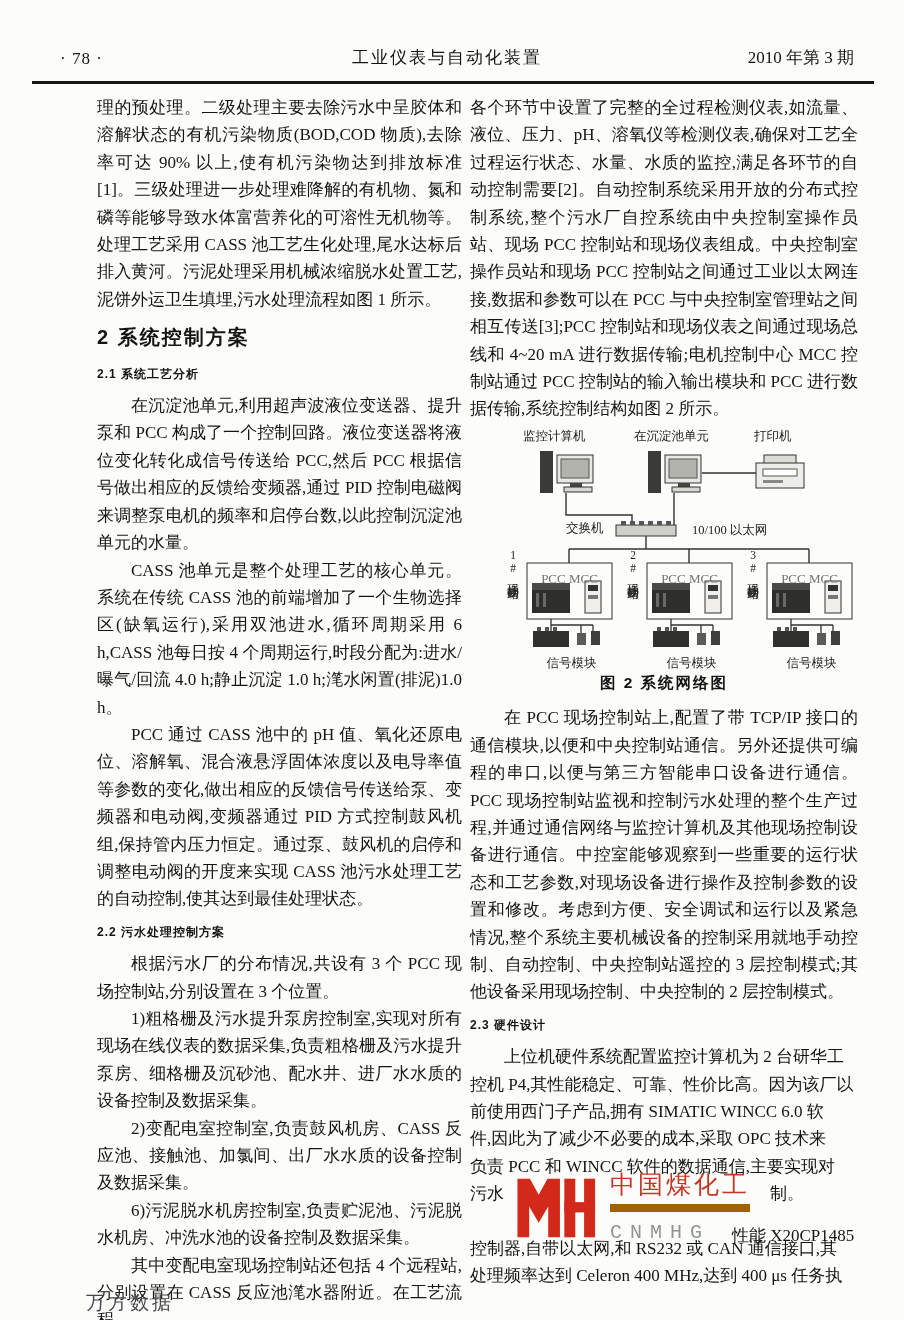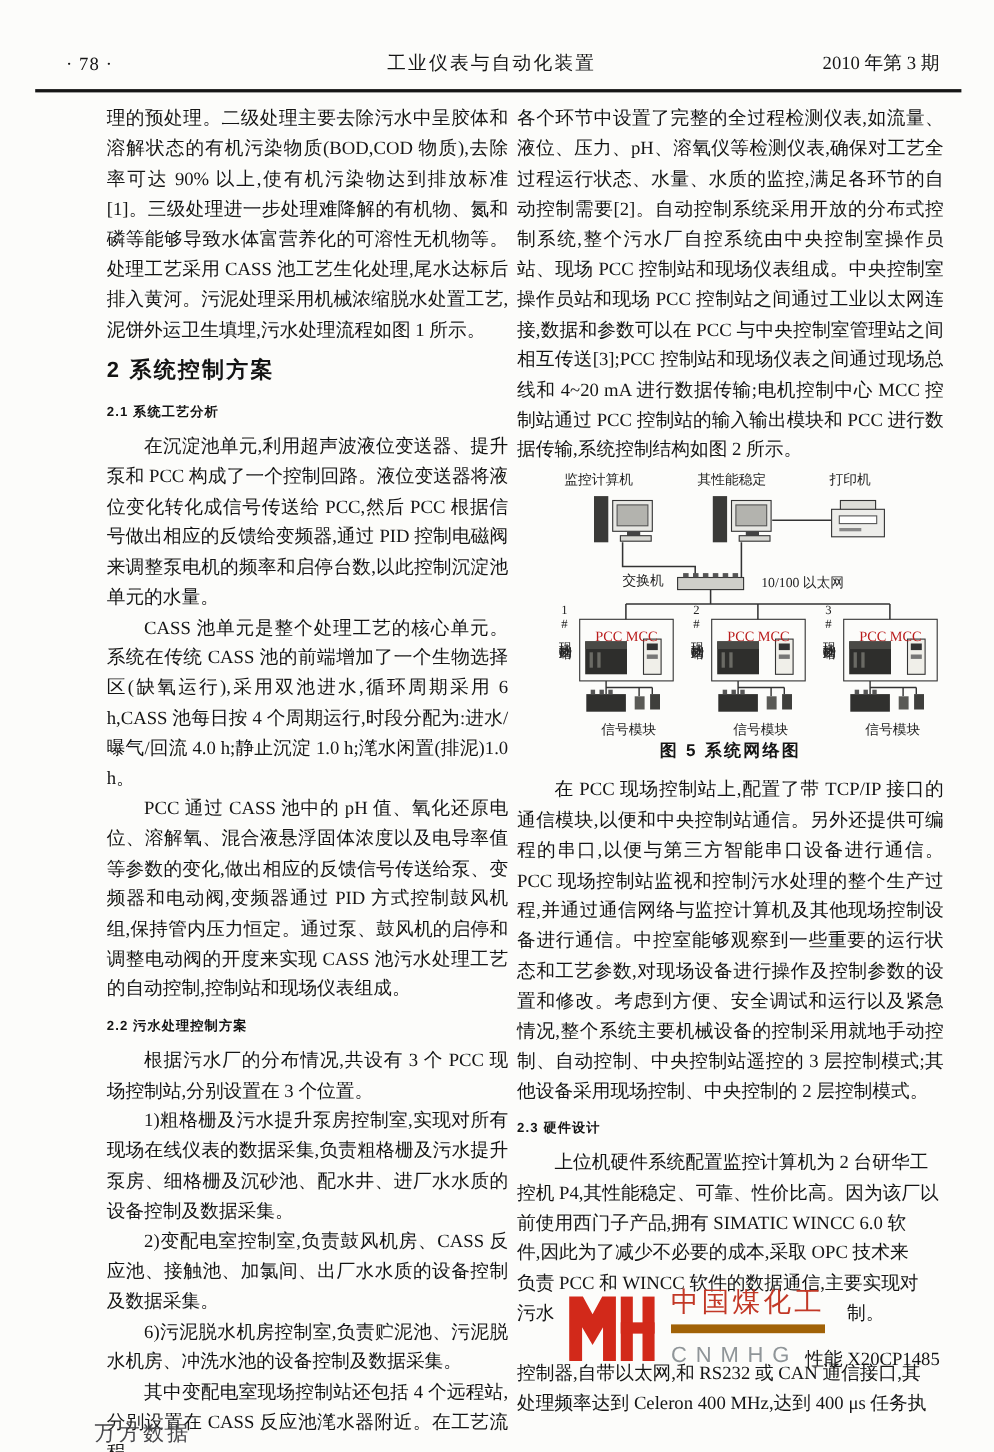--- a/index.html
+++ b/index.html
@@ -44,40 +44,40 @@
   .flabel{
     position:absolute;
     font-size:12.5px;line-height:15px;color:#222;
     font-family:"Liberation Serif",serif;white-space:nowrap;
   }
   .vlabel{
     position:absolute;
     writing-mode:vertical-rl;text-orientation:upright;
     font-size:11.5px;letter-spacing:1px;color:#222;line-height:13px;
   }
-  .boxlabel{position:absolute;width:85px;text-align:center;font-size:13px;color:#b91c1c;}
+  .boxlabel{position:absolute;width:85px;text-align:center;font-size:13px;color:#737373;}
   .modlabel{position:absolute;width:85px;text-align:center;padding-left:4px;font-size:12.5px;color:#222;box-sizing:border-box;}
   .fig-caption{
     text-align:center;font-weight:700;font-size:15.5px;
     margin:2px 0 8px;letter-spacing:2px;
     font-family:"Liberation Sans","DejaVu Sans",sans-serif;
   }
   
   .wm-block{position:relative;}
   .watermark{
     position:absolute;left:46px;top:128px;
     display:flex;gap:12px;align-items:flex-start;z-index:2;
   }
   .wm-title{
     font-family:"Liberation Sans","DejaVu Sans",sans-serif;
     font-size:25px;color:#c23826;letter-spacing:3px;
     border-bottom:8px solid #a16207;padding-bottom:5px;white-space:nowrap;
   }
   .wm-sub{
-    font-family:Liberation Sans, sans-serif;
+    font-family:Liberation Mono, monospace;
     font-size:20px;color:#8f9598;letter-spacing:8px;margin-top:7px;white-space:nowrap;
   }
   .frag1{position:absolute;left:300px;top:137px;z-index:3;}
   .frag2{position:absolute;left:262px;top:179px;z-index:3;white-space:nowrap;}
   
   .footer{
     position:absolute;left:86px;top:1260px;
     font-family:"Liberation Sans","DejaVu Sans",sans-serif;
     font-size:19px;color:#46464a;letter-spacing:3px;margin-top:30px;
   }
@@ -95,21 +95,21 @@
   <div class="rule"></div>
 
   <div class="columns">
 
     <div class="col">
       <p>理的预处理。二级处理主要去除污水中呈胶体和溶解状态的有机污染物质(BOD,COD 物质),去除率可达 90% 以上,使有机污染物达到排放标准[1]。三级处理进一步处理难降解的有机物、氮和磷等能够导致水体富营养化的可溶性无机物等。处理工艺采用 CASS 池工艺生化处理,尾水达标后排入黄河。污泥处理采用机械浓缩脱水处置工艺,泥饼外运卫生填埋,污水处理流程如图 1 所示。</p>
       <div class="h-major">2  系统控制方案</div>
       <div class="h-minor">2.1  系统工艺分析</div>
       <p class="ind">在沉淀池单元,利用超声波液位变送器、提升泵和 PCC 构成了一个控制回路。液位变送器将液位变化转化成信号传送给 PCC,然后 PCC 根据信号做出相应的反馈给变频器,通过 PID 控制电磁阀来调整泵电机的频率和启停台数,以此控制沉淀池单元的水量。</p>
       <p class="ind">CASS 池单元是整个处理工艺的核心单元。系统在传统 CASS 池的前端增加了一个生物选择区(缺氧运行),采用双池进水,循环周期采用 6 h,CASS 池每日按 4 个周期运行,时段分配为:进水/曝气/回流 4.0 h;静止沉淀 1.0 h;滗水闲置(排泥)1.0 h。</p>
-      <p class="ind">PCC 通过 CASS 池中的 pH 值、氧化还原电位、溶解氧、混合液悬浮固体浓度以及电导率值等参数的变化,做出相应的反馈信号传送给泵、变频器和电动阀,变频器通过 PID 方式控制鼓风机组,保持管内压力恒定。通过泵、鼓风机的启停和调整电动阀的开度来实现 CASS 池污水处理工艺的自动控制,控制站和现场仪表组成。</p>
+      <p class="ind">PCC 通过 CASS 池中的 pH 值、氧化还原电位、溶解氧、混合液悬浮固体浓度以及电导率值等参数的变化,做出相应的反馈信号传送给泵、变频器和电动阀,变频器通过 PID 方式控制鼓风机组,保持管内压力恒定。通过泵、鼓风机的启停和调整电动阀的开度来实现 CASS 池污水处理工艺的自动控制,使其达到最佳处理状态。</p>
       <div class="h-minor">2.2  污水处理控制方案</div>
       <p class="ind">根据污水厂的分布情况,共设有 3 个 PCC 现场控制站,分别设置在 3 个位置。</p>
       <p class="ind">1)粗格栅及污水提升泵房控制室,实现对所有现场在线仪表的数据采集,负责粗格栅及污水提升泵房、细格栅及沉砂池、配水井、进厂水水质的设备控制及数据采集。</p>
       <p class="ind">2)变配电室控制室,负责鼓风机房、CASS 反应池、接触池、加氯间、出厂水水质的设备控制及数据采集。</p>
       <p class="ind">6)污泥脱水机房控制室,负责贮泥池、污泥脱水机房、冲洗水池的设备控制及数据采集。</p>
       <p class="ind">其中变配电室现场控制站还包括 4 个远程站,分别设置在 CASS 反应池滗水器附近。在工艺流程</p>
     </div>
 
     <div class="col">
       <p>各个环节中设置了完整的全过程检测仪表,如流量、液位、压力、pH、溶氧仪等检测仪表,确保对工艺全过程运行状态、水量、水质的监控,满足各环节的自动控制需要[2]。自动控制系统采用开放的分布式控制系统,整个污水厂自控系统由中央控制室操作员站、现场 PCC 控制站和现场仪表组成。中央控制室操作员站和现场 PCC 控制站之间通过工业以太网连接,数据和参数可以在 PCC 与中央控制室管理站之间相互传送[3];PCC 控制站和现场仪表之间通过现场总线和 4~20 mA 进行数据传输;电机控制中心 MCC 控制站通过 PCC 控制站的输入输出模块和 PCC 进行数据传输,系统控制结构如图 2 所示。</p>
@@ -213,36 +213,36 @@
               <rect x="6" y="202" width="36" height="16" fill="#30302e"></rect>
               <rect x="10" y="198" width="4" height="4" fill="#555"></rect>
               <rect x="18" y="198" width="4" height="4" fill="#555"></rect>
               <rect x="26" y="198" width="4" height="4" fill="#555"></rect>
               <rect x="50" y="204" width="9" height="12" fill="#5a5a56"></rect>
               <rect x="64" y="202" width="9" height="14" fill="#3f3f3c"></rect>
             </g>
           </g>
         </svg>
 
-        <div class="flabel" style="left:43px;top:0;">监控计算机</div>
-        <div class="flabel" style="left:164px;top:0;">其性能稳定</div>
+        <div class="flabel" style="left:53px;top:0;">监控计算机</div>
+        <div class="flabel" style="left:164px;top:0;">在沉淀池单元</div>
         <div class="flabel" style="left:284px;top:0;">打印机</div>
         <div class="flabel" style="left:96px;top:92px;">交换机</div>
         <div class="flabel" style="left:222px;top:94px;">10/100 以太网</div>
         <div class="vlabel" style="left:36px;top:120px;">1#现场控制站</div>
         <div class="vlabel" style="left:156px;top:120px;">2#现场控制站</div>
         <div class="vlabel" style="left:276px;top:120px;">3#现场控制站</div>
         <div class="boxlabel" style="left:57px;top:136px;">PCC MCC</div>
         <div class="boxlabel" style="left:177px;top:136px;">PCC MCC</div>
         <div class="boxlabel" style="left:297px;top:136px;">PCC MCC</div>
         <div class="modlabel" style="left:57px;top:221px;">信号模块</div>
         <div class="modlabel" style="left:177px;top:221px;">信号模块</div>
         <div class="modlabel" style="left:297px;top:221px;">信号模块</div>
       </div>
-      <div class="fig-caption">图 5  系统网络图</div>
+      <div class="fig-caption">图 2  系统网络图</div>
 
       <p class="ind">在 PCC 现场控制站上,配置了带 TCP/IP 接口的通信模块,以便和中央控制站通信。另外还提供可编程的串口,以便与第三方智能串口设备进行通信。PCC 现场控制站监视和控制污水处理的整个生产过程,并通过通信网络与监控计算机及其他现场控制设备进行通信。中控室能够观察到一些重要的运行状态和工艺参数,对现场设备进行操作及控制参数的设置和修改。考虑到方便、安全调试和运行以及紧急情况,整个系统主要机械设备的控制采用就地手动控制、自动控制、中央控制站遥控的 3 层控制模式;其他设备采用现场控制、中央控制的 2 层控制模式。</p>
       <div class="h-minor">2.3  硬件设计</div>
 
       <div class="wm-block">
         <p class="ind lines">上位机硬件系统配置监控计算机为 2 台研华工
 控机 P4,其性能稳定、可靠、性价比高。因为该厂以
 前使用西门子产品,拥有 SIMATIC WINCC 6.0 软
 件,因此为了减少不必要的成本,采取 OPC 技术来
 负责 PCC 和 WINCC 软件的数据通信,主要实现对

